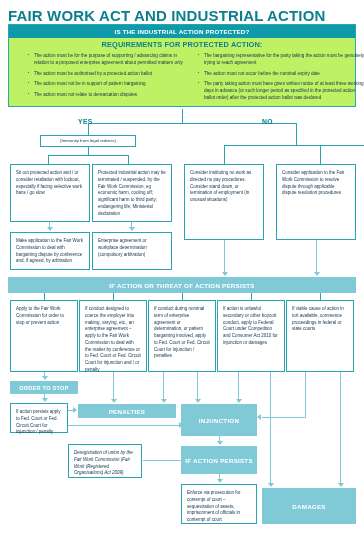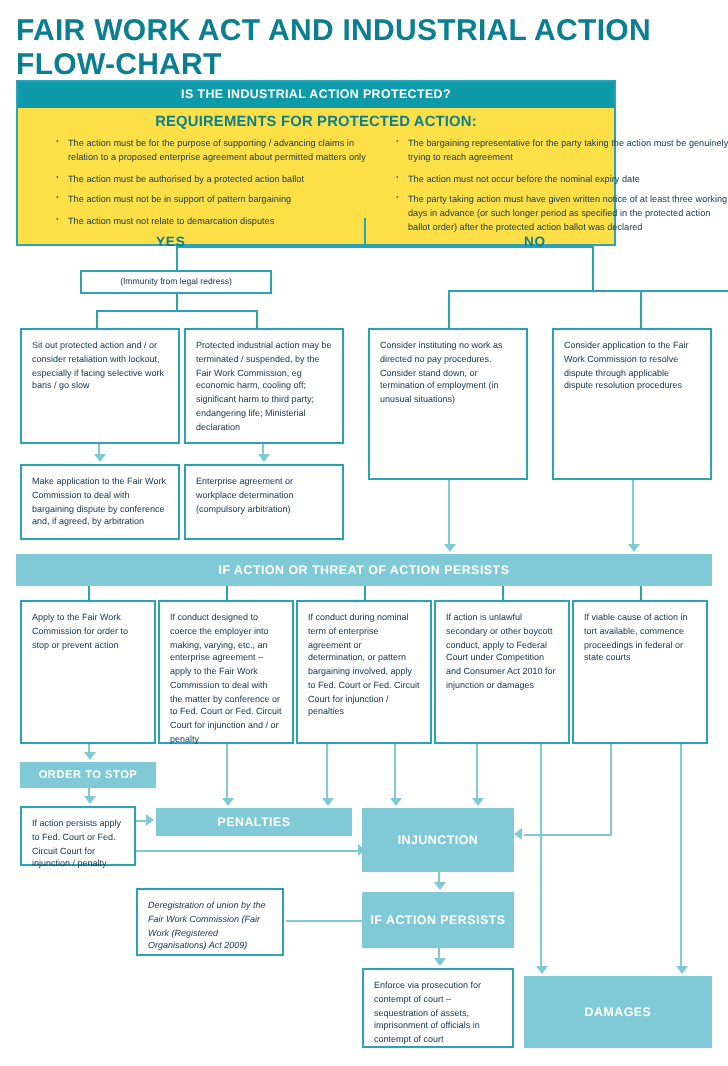--- a/index.html
+++ b/index.html
@@ -12,22 +12,22 @@
 
   
   .title{
     position:absolute;left:8px;top:7px;width:346px;
     font-size:15px;font-weight:bold;letter-spacing:.15px;
     color:#0b7f8f;
   }
 
   
   .panel{
-    position:absolute;left:8px;top:40px;width:300px;height:83px;
-    border:1px solid #2aa3b5;background:#fde047;box-sizing:border-box;
+    position:absolute;left:8px;top:24px;width:348px;height:83px;
+    border:1px solid #2aa3b5;background:#bef264;box-sizing:border-box;
   }
   .panel-head{
     position:absolute;left:0;top:0;width:100%;height:13px;
     background:#0e9aa8;color:#ffffff;font-size:6.2px;font-weight:bold;
     display:flex;align-items:center;justify-content:center;letter-spacing:.2px;
   }
   .panel-sub{
     position:absolute;left:0;top:15px;width:100%;
     text-align:center;font-size:7.4px;font-weight:bold;color:#0b7f8f;
     letter-spacing:.1px;

